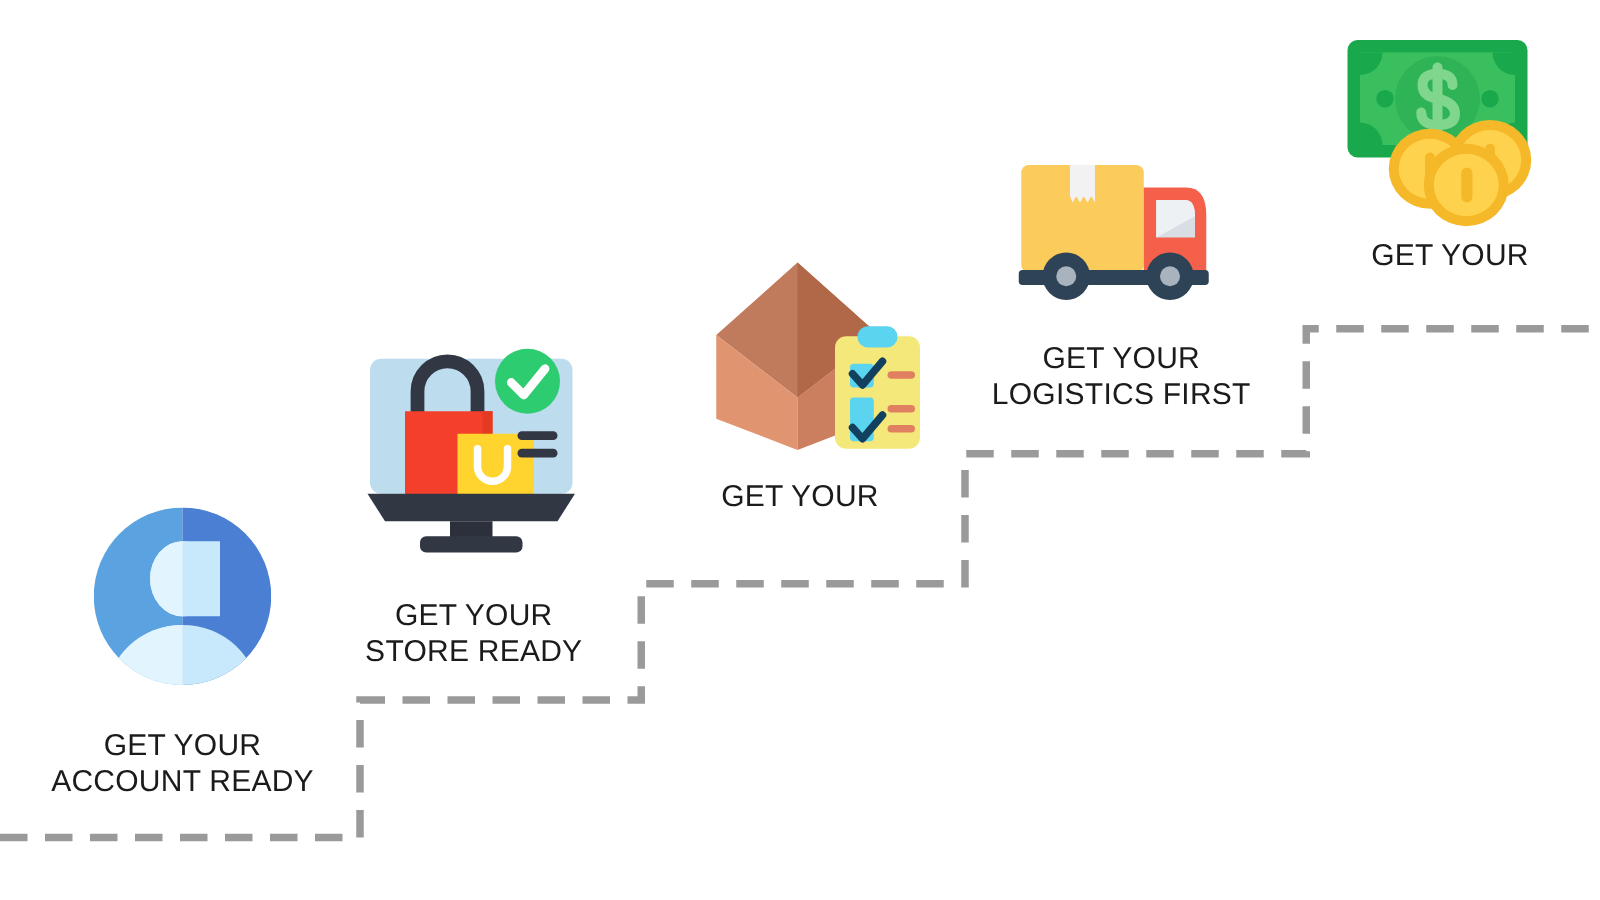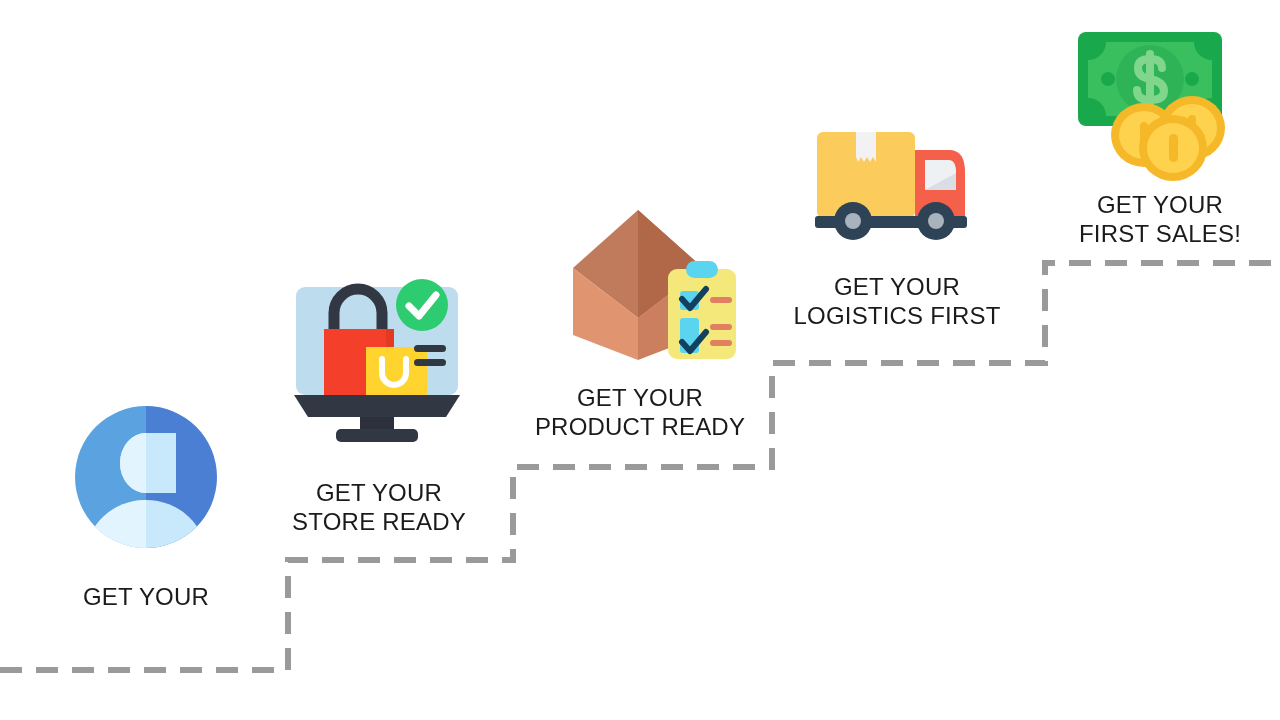--- a/index.html
+++ b/index.html
@@ -54,21 +54,21 @@
           <g>
             <rect x="71" y="27" width="0" height="0"></rect>
           </g>
           <path d="M 71 27 A 26 30 0 0 1 71 87 Z" fill="#c7e9fb"></path>
           <path d="M 71 27 A 26 30 0 0 0 71 87 Z" fill="#e2f4fd"></path>
           <path d="M 11 150 A 60 56 0 0 1 131 150 Z" fill="#c7e9fb"></path>
           <path d="M 11 150 A 60 56 0 0 1 71 94 L 71 150 Z" fill="#e2f4fd"></path>
         </g>
       </svg>
     </div>
-    <div class="step-label" style="left:0px;top:582px;width:292px;"><span>GET YOUR</span><br></div>
+    <div class="step-label" style="left:0px;top:582px;width:292px;"><span>GET YOUR</span><br><span>ACCOUNT READY</span></div>
   </div>
 
   <div class="step">
     <div class="icon-wrap" style="left:294px;top:277px;">
       <svg width="166" height="166" viewBox="0 0 166 166">
 
         <rect x="2" y="10" width="162" height="108" rx="9" fill="#bddced"></rect>
 
         <path d="M 40 66 L 40 36 A 24 24 0 0 1 88 36 L 88 66" fill="none" stroke="#323744" stroke-width="11" stroke-linecap="round"></path>
 
@@ -111,21 +111,21 @@
         <rect x="140" y="92" width="22" height="6" rx="3" fill="#e08060"></rect>
 
         <rect x="110" y="113" width="19" height="19" rx="3" fill="#5bd4f0"></rect>
         <rect x="140" y="119" width="22" height="6" rx="3" fill="#e08060"></rect>
 
         <rect x="110" y="129" width="19" height="19" rx="3" fill="#5bd4f0"></rect>
         <path d="M 112 137 L 120 146 L 136 127" fill="none" stroke="#12405f" stroke-width="6" stroke-linecap="round" stroke-linejoin="round"></path>
         <rect x="140" y="135" width="22" height="6" rx="3" fill="#e08060"></rect>
       </svg>
     </div>
-    <div class="step-label" style="left:514px;top:383px;width:252px;"><span>GET YOUR</span><br><span>PRODUCT READY</span></div>
+    <div class="step-label" style="left:514px;top:383px;width:252px;"><span>GET YOUR</span><br></div>
   </div>
 
   <div class="step">
     <div class="icon-wrap" style="left:815px;top:128px;">
       <svg width="155" height="112" viewBox="0 0 155 112">
 
         <rect x="2" y="4" width="98" height="86" rx="6" fill="#fbcb5b"></rect>
 
         <path d="M 41 4 L 61 4 L 61 34 L 58 29 L 55 34 L 52 29 L 49 34 L 46 29 L 43 34 L 41 29 Z" fill="#f2f2f2"></path>
 
@@ -174,16 +174,16 @@
           <ellipse cx="116" cy="98" rx="25" ry="24" fill="#ffd24d"></ellipse>
           <rect x="112" y="85" width="8" height="26" rx="4" fill="#f5b828"></rect>
         </g>
         <g>
           <ellipse cx="97" cy="118" rx="34" ry="33" fill="#f5b828"></ellipse>
           <ellipse cx="97" cy="118" rx="26" ry="25" fill="#ffd24d"></ellipse>
           <rect x="93" y="104" width="9" height="28" rx="4.5" fill="#f5b828"></rect>
         </g>
       </svg>
     </div>
-    <div class="step-label" style="left:1034px;top:190px;width:252px;"><span>GET YOUR</span><br><span>FIRST SALES!</span></div>
+    <div class="step-label" style="left:1034px;top:190px;width:252px;"><span>GET YOUR</span><br></div>
   </div>
 
 </div>
 
 </body></html>

